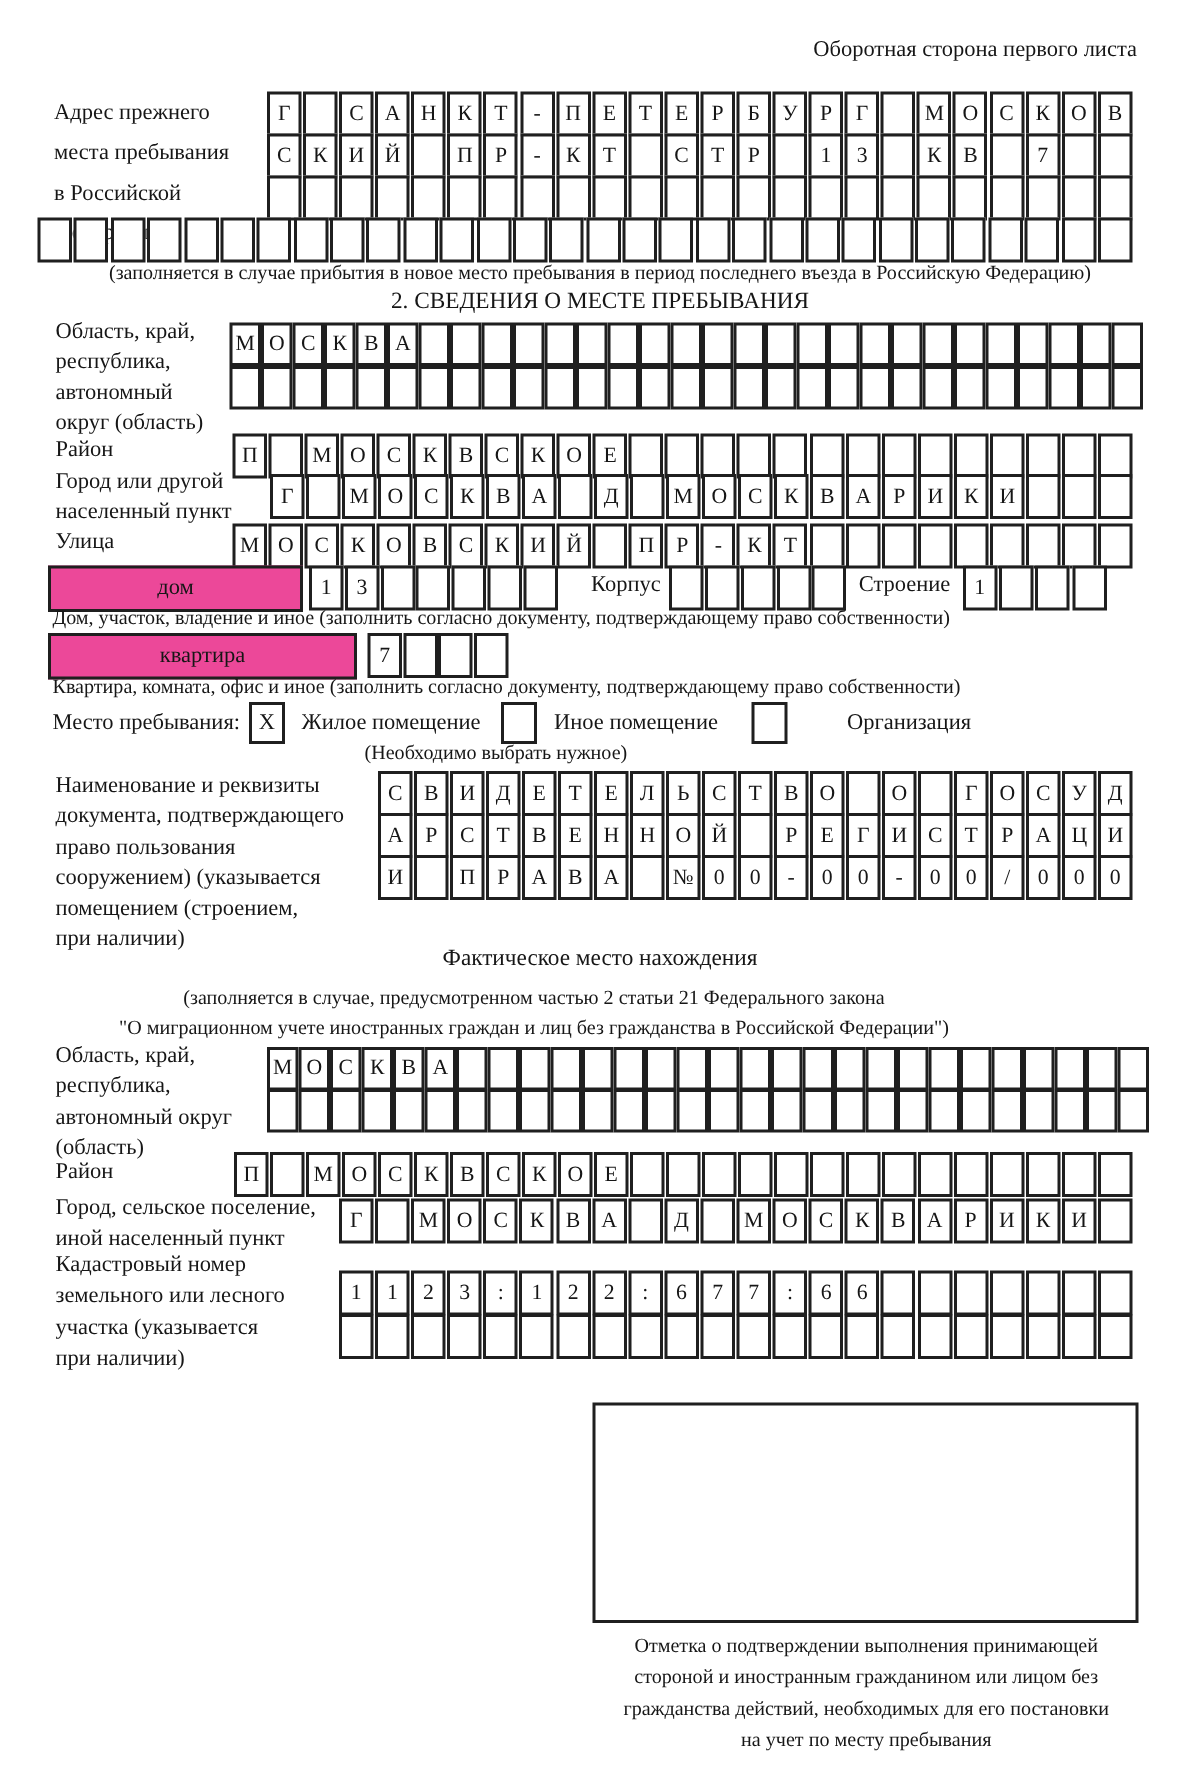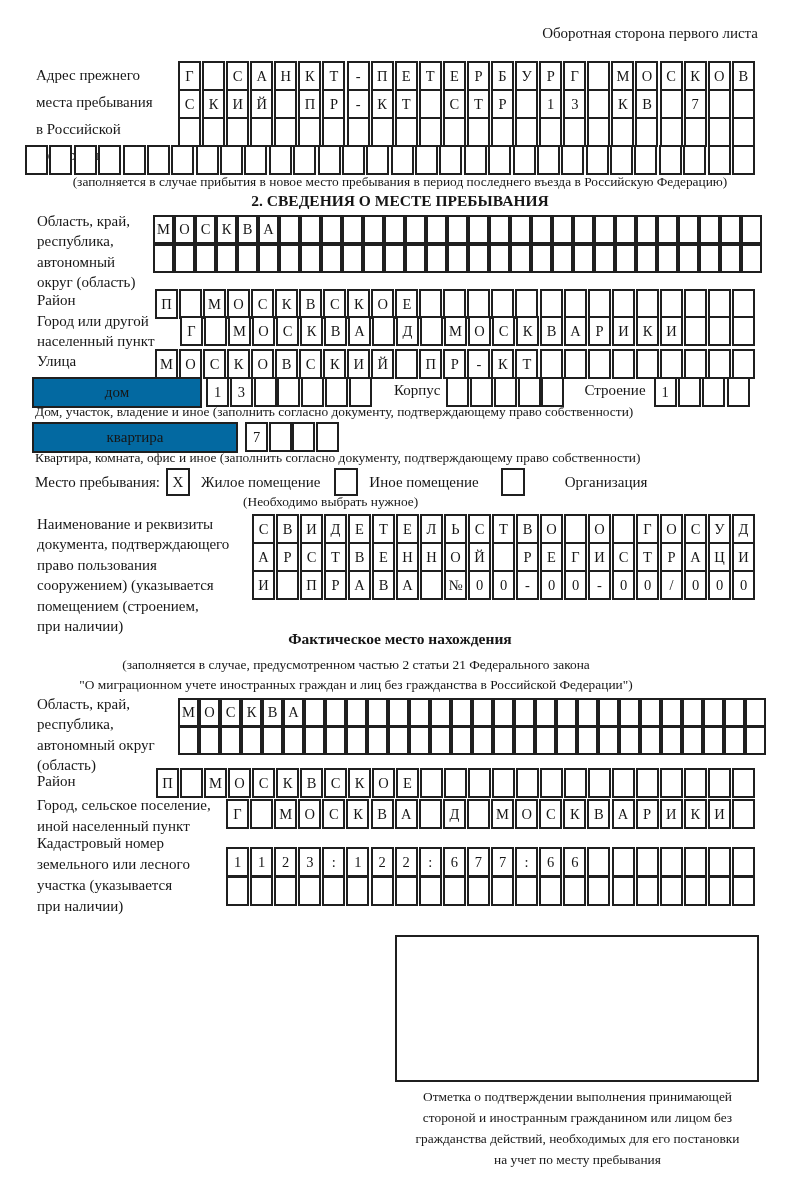--- a/index.html
+++ b/index.html
@@ -5,23 +5,23 @@
   html,body{margin:0;padding:0}
   body{width:800px;height:1180px;background:#fff;position:relative;
        font-family:"Liberation Serif","DejaVu Serif",serif;color:#161616;overflow:hidden}
   .abs{position:absolute}
   .cr{display:flex;justify-content:space-between}
   .cbox{flex:none;width:19px;height:26px;border:2px solid #1f1f1f;background:#fff;
         display:flex;align-items:center;justify-content:center;font-size:14.5px;line-height:1}
   .w17 .cbox{width:17px;height:25px}
   .lbl{font-size:15px}
   .small{font-size:13.4px}
-  .bold{font-weight:bold}
+  .bold{font-weight:normal}
   .center{text-align:center}
-  .widebox{border:2px solid #1f1f1f;height:27px;display:flex;align-items:center;justify-content:center;font-size:15px;background:#0369a1}
+  .widebox{border:2px solid #1f1f1f;height:27px;display:flex;align-items:center;justify-content:center;font-size:15px;background:#ec4899}
   .cb{flex:none;width:20px;height:24px;border:2px solid #1f1f1f;display:flex;align-items:center;justify-content:center;font-size:15px;background:#fff}
   .stamp{border:2px solid #1f1f1f;background:#fff}
   .row-flex{display:flex;align-items:flex-start}
 </style>
 </head>
 <body>
 
 <div class="abs lbl" style="top:25px;left:0;width:758px;text-align:right">Оборотная сторона первого листа</div>
 
 <div class="abs lbl" style="top:62px;left:36px;line-height:26.8px">
@@ -314,21 +314,21 @@
       <span class="cbox"></span>
     </div>
   <div class="lbl" style="margin-left:22px;line-height:27px">Корпус</div>
   <div class="cr" style="width:118px;margin-left:6px">
       <span class="cbox"></span>
       <span class="cbox"></span>
       <span class="cbox"></span>
       <span class="cbox"></span>
       <span class="cbox"></span>
     </div>
-  <div class="lbl" style="margin-left:20px;line-height:27px">Строение</div>
+  <div class="lbl" style="margin-left:8px;line-height:27px">Строение</div>
   <div class="cr" style="width:96px;margin-left:8px">
       <span class="cbox">1</span>
       <span class="cbox"></span>
       <span class="cbox"></span>
       <span class="cbox"></span>
     </div>
 </div>
 <div class="abs small" style="top:404px;left:35px">Дом, участок, владение и иное (заполнить согласно документу, подтверждающему право собственности)</div>
 
 <div class="abs row-flex" style="top:422px;left:32px">

